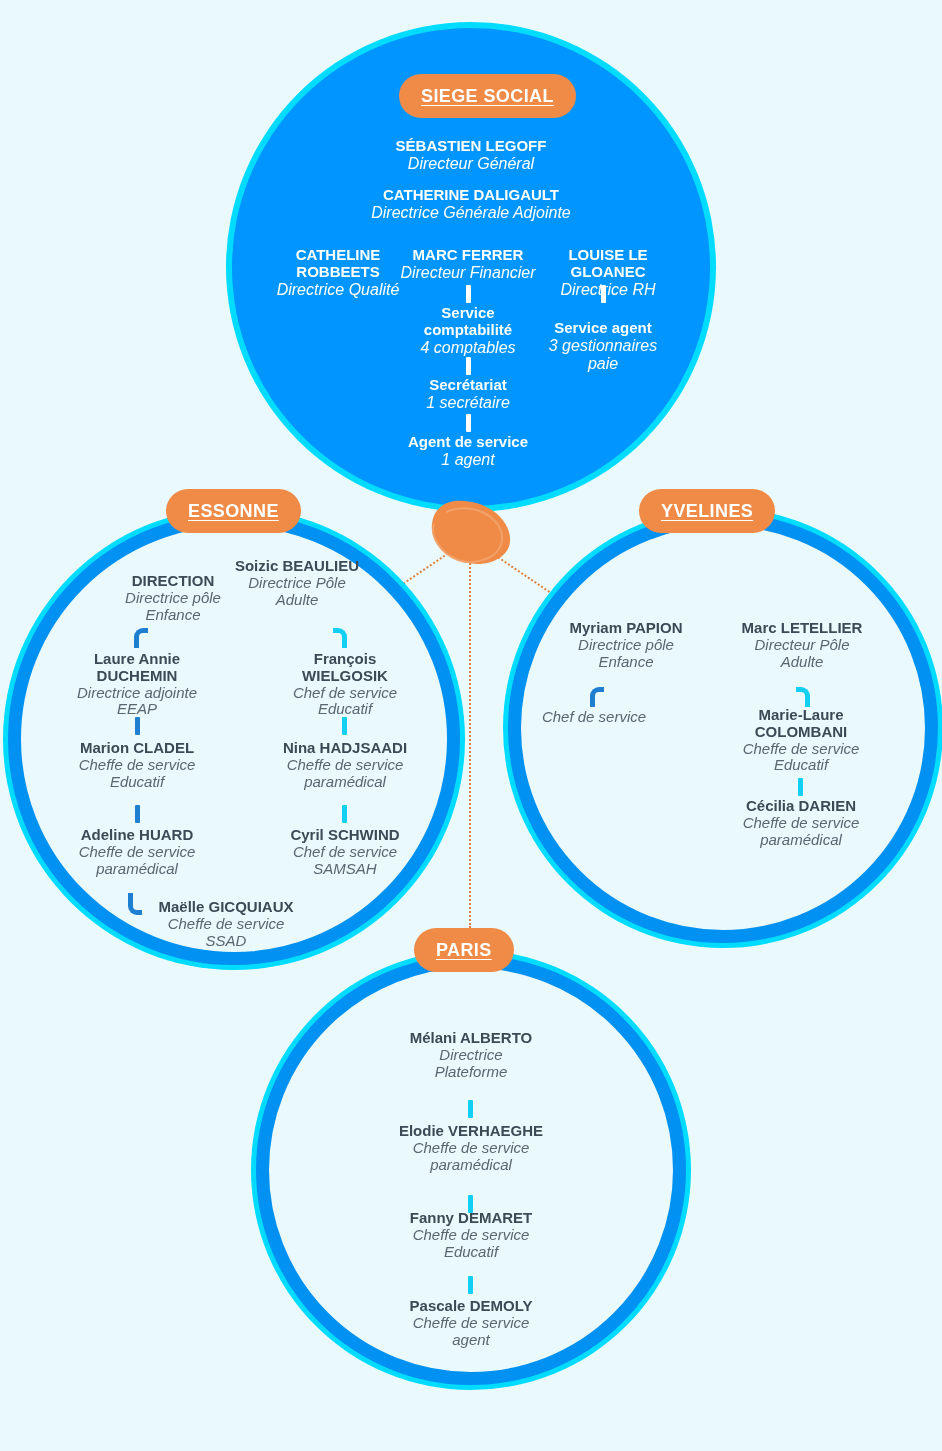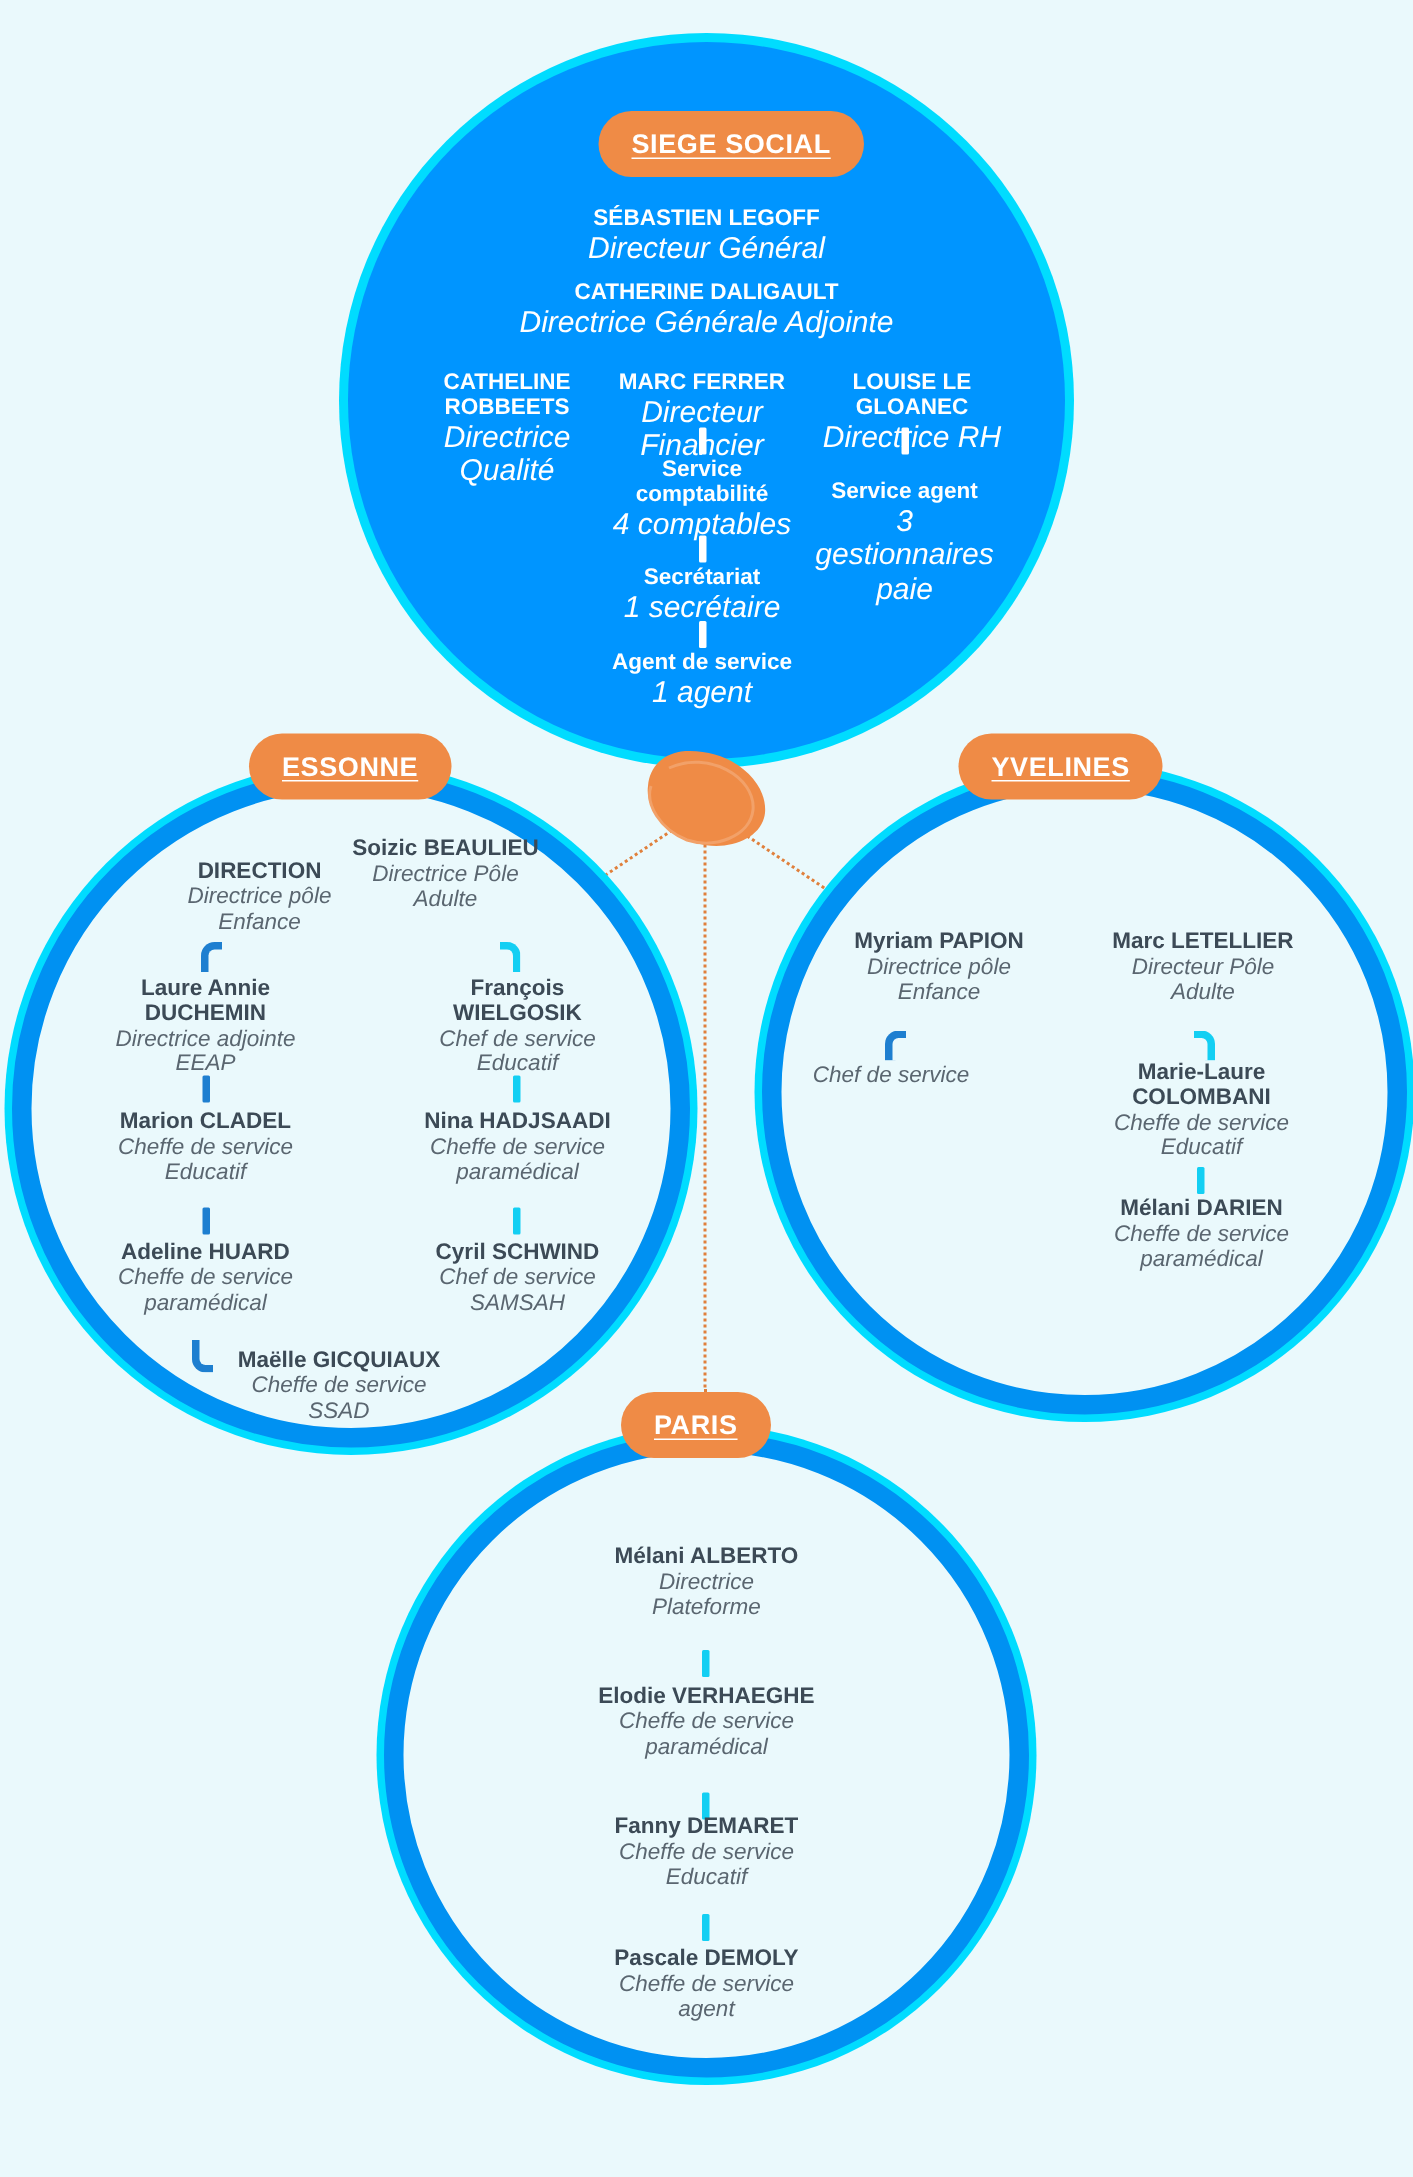--- a/index.html
+++ b/index.html
@@ -93,21 +93,21 @@
     font-weight: bold;
     display: block;
   }
   .node .rl {
     font-style: italic;
     display: block;
   }
   
   .node.on-blue { color: #ffffff; }
   .node.on-blue .nm { font-size: 15px; }
-  .node.on-blue .rl { font-size: 20px; }
+  .node.on-blue .rl { font-size: 16px; }
   
   .node.on-white .nm { font-size: 15px; color: #3c4a56; }
   .node.on-white .rl { font-size: 15px; color: #5a6670; }
 
   
   .bar {
     position: absolute;
     width: 5px;
     border-radius: 1px;
     z-index: 25;
@@ -297,21 +297,21 @@
   </div>
 
   <div class="node on-white" style="left:731px; top:707px; width:140px;">
     <span class="nm">Marie-Laure COLOMBANI</span>
     <span class="rl">Cheffe de service Educatif</span>
   </div>
 
   <div class="bar cyan" style="left:798px; top:778px; height:18px;"></div>
 
   <div class="node on-white" style="left:731px; top:798px; width:140px;">
-    <span class="nm">Mélani DARIEN</span>
+    <span class="nm">Cécilia DARIEN</span>
     <span class="rl">Cheffe de service paramédical</span>
   </div>
 
   <div class="circle ring" id="paris-circle"></div>
   <div class="badge" id="badge-paris">PARIS</div>
 
   <div class="node on-white" style="left:401px; top:1030px; width:140px;">
     <span class="nm">Mélani ALBERTO</span>
     <span class="rl">Directrice Plateforme</span>
   </div>

